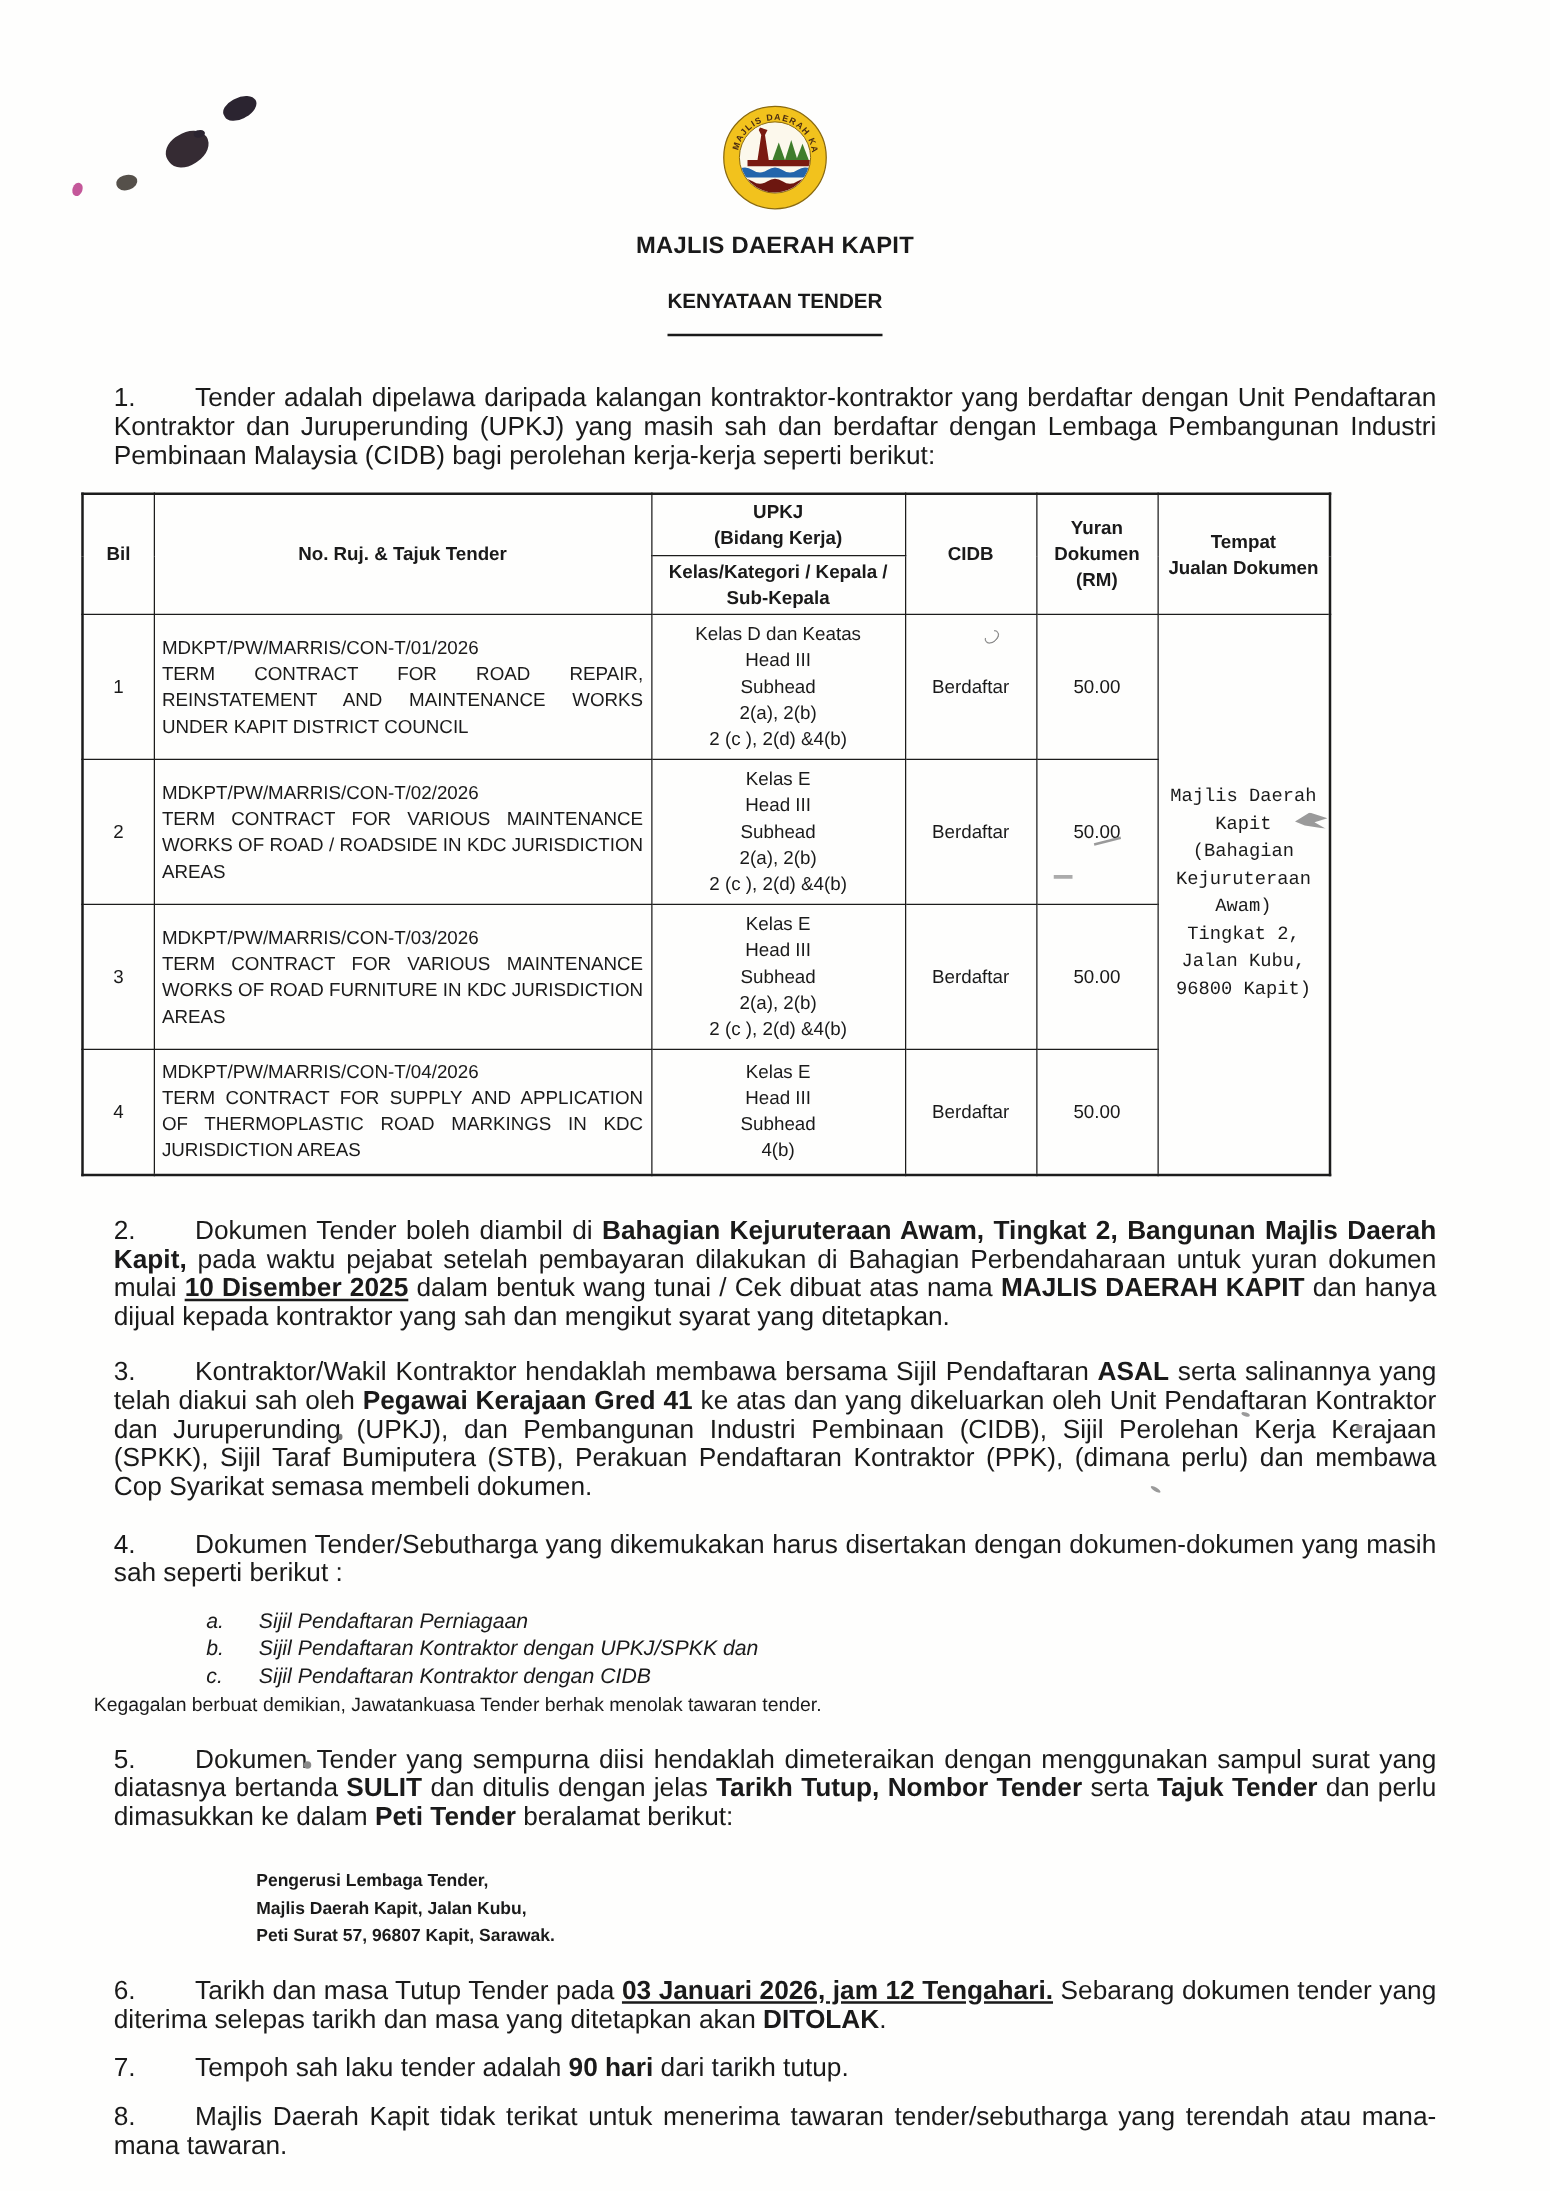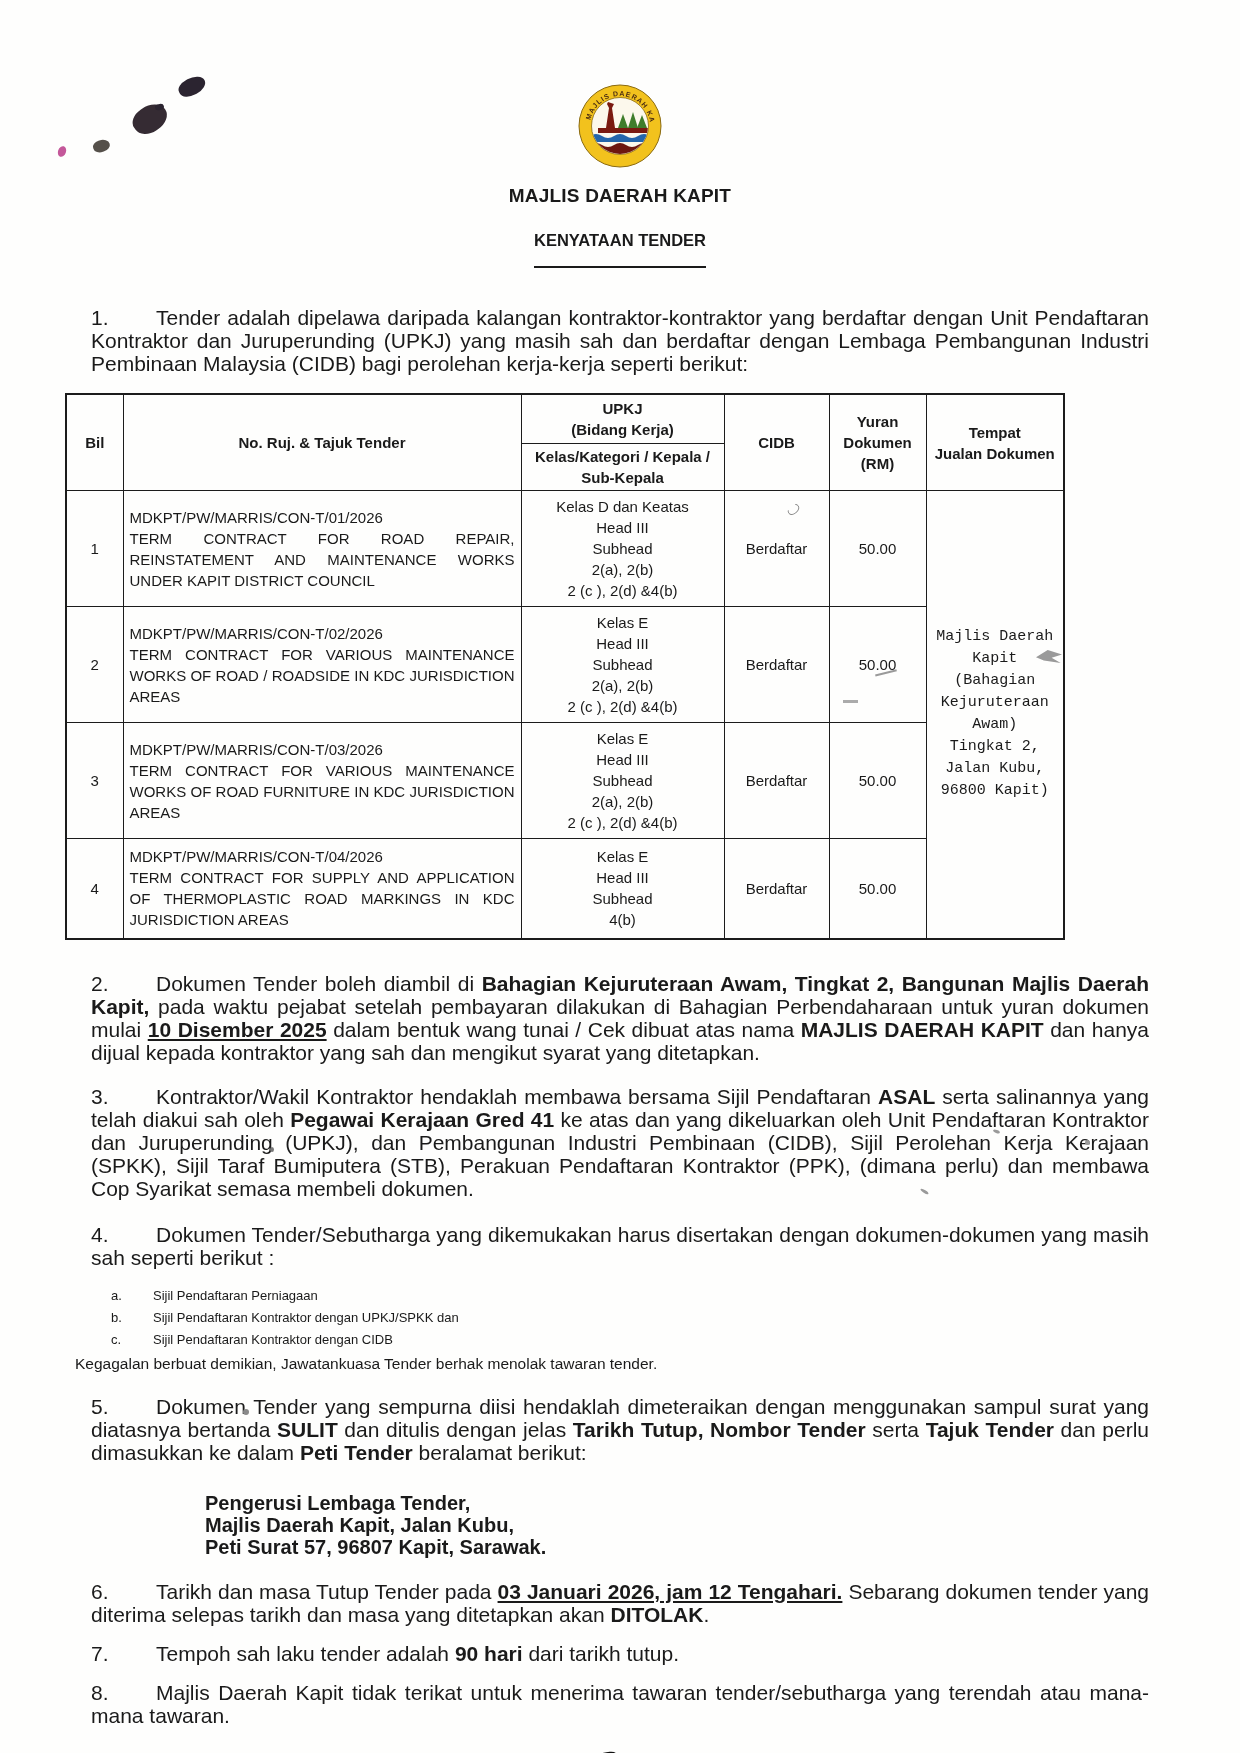--- a/index.html
+++ b/index.html
@@ -20,24 +20,24 @@
   .pnum{display:inline-block; width:65px;}
   .b{font-weight:bold;}
   .bu{font-weight:bold; text-decoration:underline;}
   .m-para1{margin-top:38px;}
   .m-para2{margin-top:32px;}
   .m-para3{margin-top:21px;}
   .m-para4{margin-top:23px;}
   .m-para5{margin-top:20px;}
   .m-para6{margin-top:22px;}
   .m-para7{margin-top:4px;}
-  .subitem{margin-left:36px; font-size:13px; line-height:22px;}
+  .subitem{margin-left:90px; font-size:17px; line-height:22px;font-style:italic;}
   .smarker{display:inline-block; width:42px;}
   .p4footer{margin:1px 0 0 0; font-size:15.5px; line-height:23px;}
-  .address{margin:28px 0 16px 130px; font-weight:bold; font-size:20px; line-height:22px;}
+  .address{margin:28px 0 16px 130px; font-weight:bold; font-size:14px; line-height:22px;}
   
   table.tender{border-collapse:collapse; margin:18px 0 0 -10px; width:998px; table-layout:fixed;
     font-size:15px; line-height:21px;}
   table.tender th, table.tender td{border:1.4px solid #1c1c1c; padding:2px 6px; vertical-align:middle;}
   table.tender{border:2.2px solid #1c1c1c;}
   table.tender th{font-weight:bold; text-align:center;}
   .pre{white-space:pre-line;}
   .h1 th{height:44px;}
   .h2 th{height:40px;}
   th.c-bil{text-align:left; padding-left:7px;}

